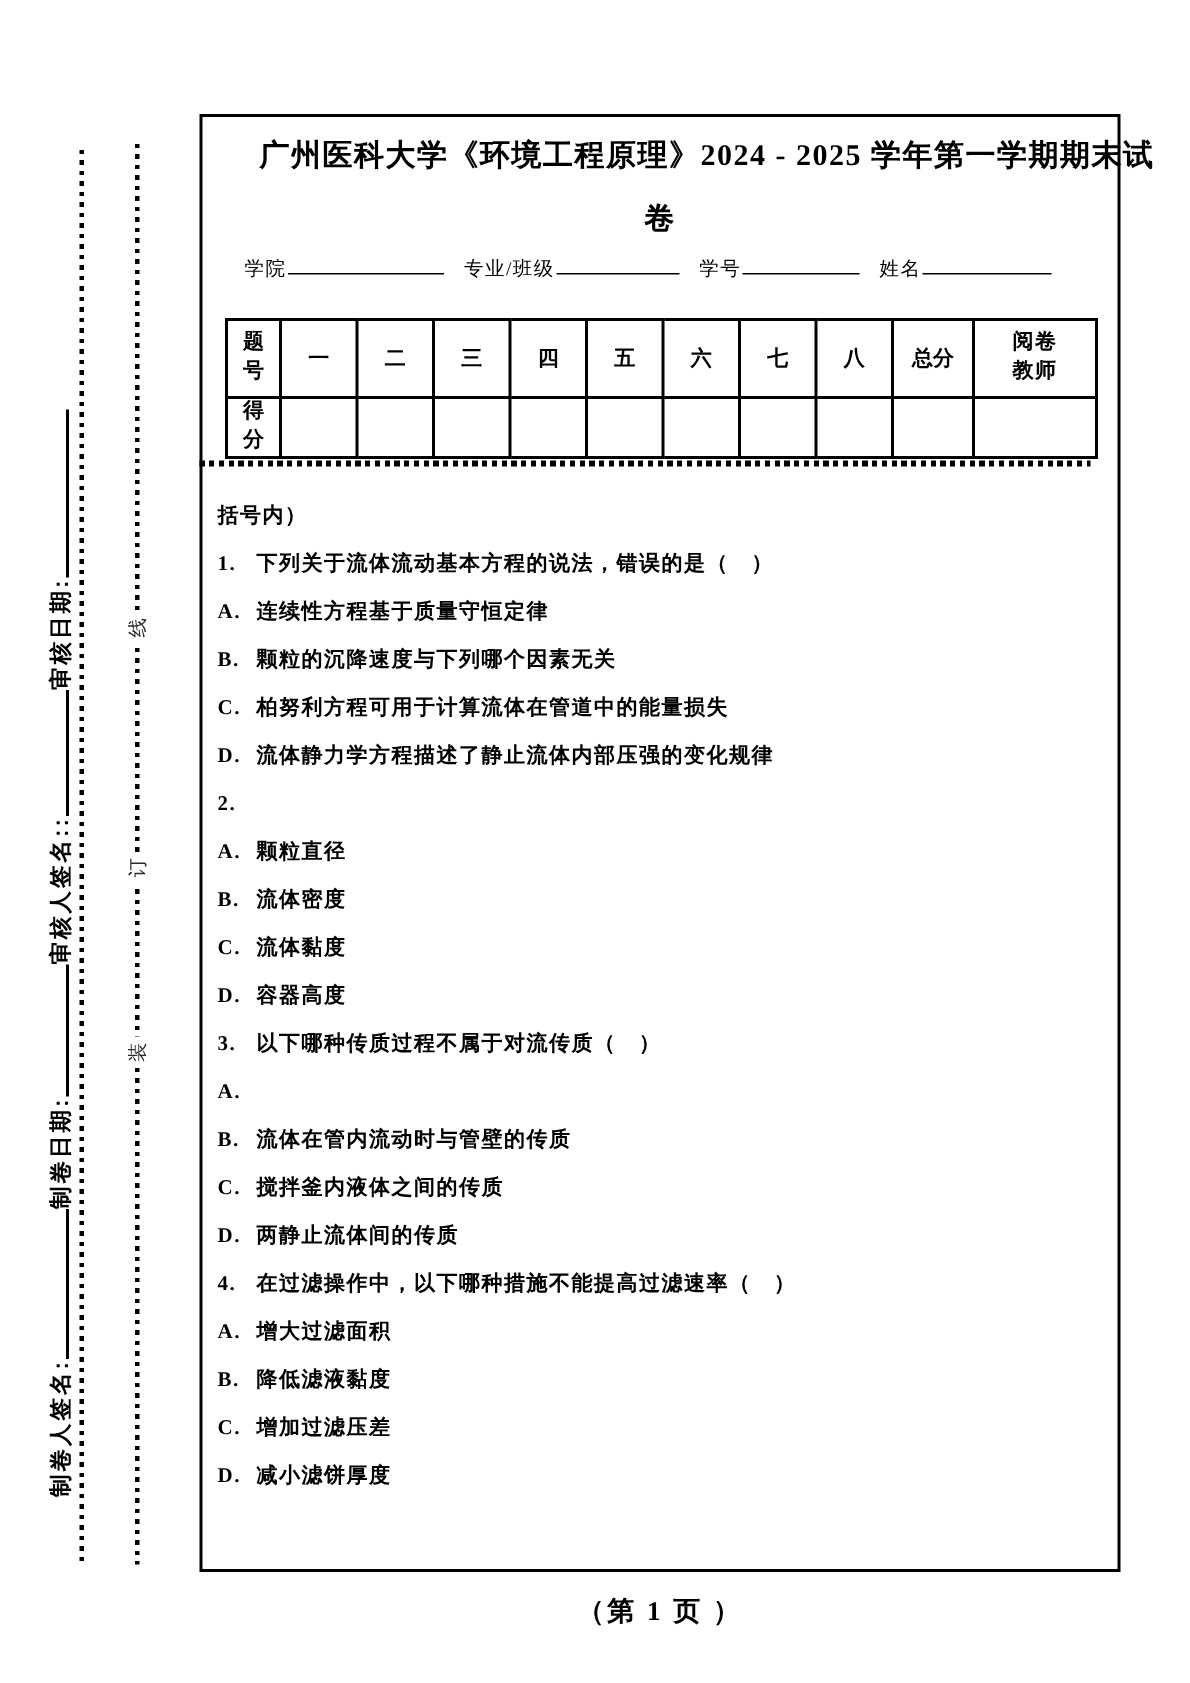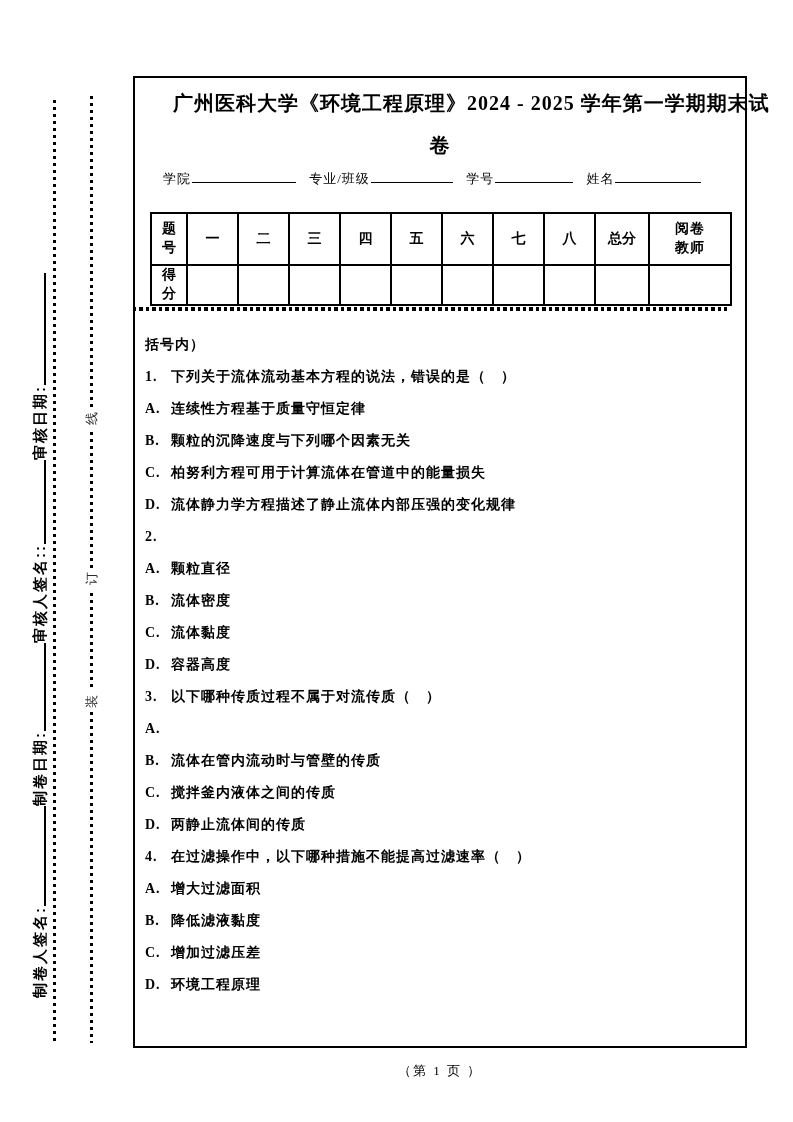--- a/index.html
+++ b/index.html
@@ -59,21 +59,21 @@
   .dotted-sep { position: absolute; top: 229px; left: -2px; width: 594px; height: 3.5px;
     background: repeating-linear-gradient(90deg, #000 0 3.5px, transparent 3.5px 6.5px); }
 
   .qa { position: absolute; top: 251px; left: 10px; right: 8px;
     font-size: 14px; font-weight: bold; letter-spacing: 1px; }
   .hline { line-height: 32px; height: 32px; white-space: nowrap; }
   .qline { line-height: 32px; height: 32px; white-space: nowrap; display: flex; }
   .qnum { flex: none; width: 26px; }
 
   .footer { position: absolute; left: 133px; top: 1062px; width: 614px; text-align: center;
-    font-weight: normal; font-size: 13px; letter-spacing: 2px; }
+    font-weight: bold; font-size: 18px; letter-spacing: 2px; }
 </style>
 </head>
 <body>
 
 <div class="page">
 
   <div class="side-strip">
     <span class="lbl">制卷人签名:</span>
       <span class="sblank" style="width:100px"></span>
     <span class="lbl">制卷日期:</span>
@@ -229,21 +229,21 @@
       <div class="qline">
           <span class="qnum">B.</span>
           <span>降低滤液黏度</span>
         </div>
       <div class="qline">
           <span class="qnum">C.</span>
           <span>增加过滤压差</span>
         </div>
       <div class="qline">
           <span class="qnum">D.</span>
-          <span>环境工程原理</span>
+          <span>减小滤饼厚度</span>
         </div>
     </div>
 
   </div>
 
   <div class="footer">（第 1 页 ）</div>
 
 </div>
 
 </body></html>

